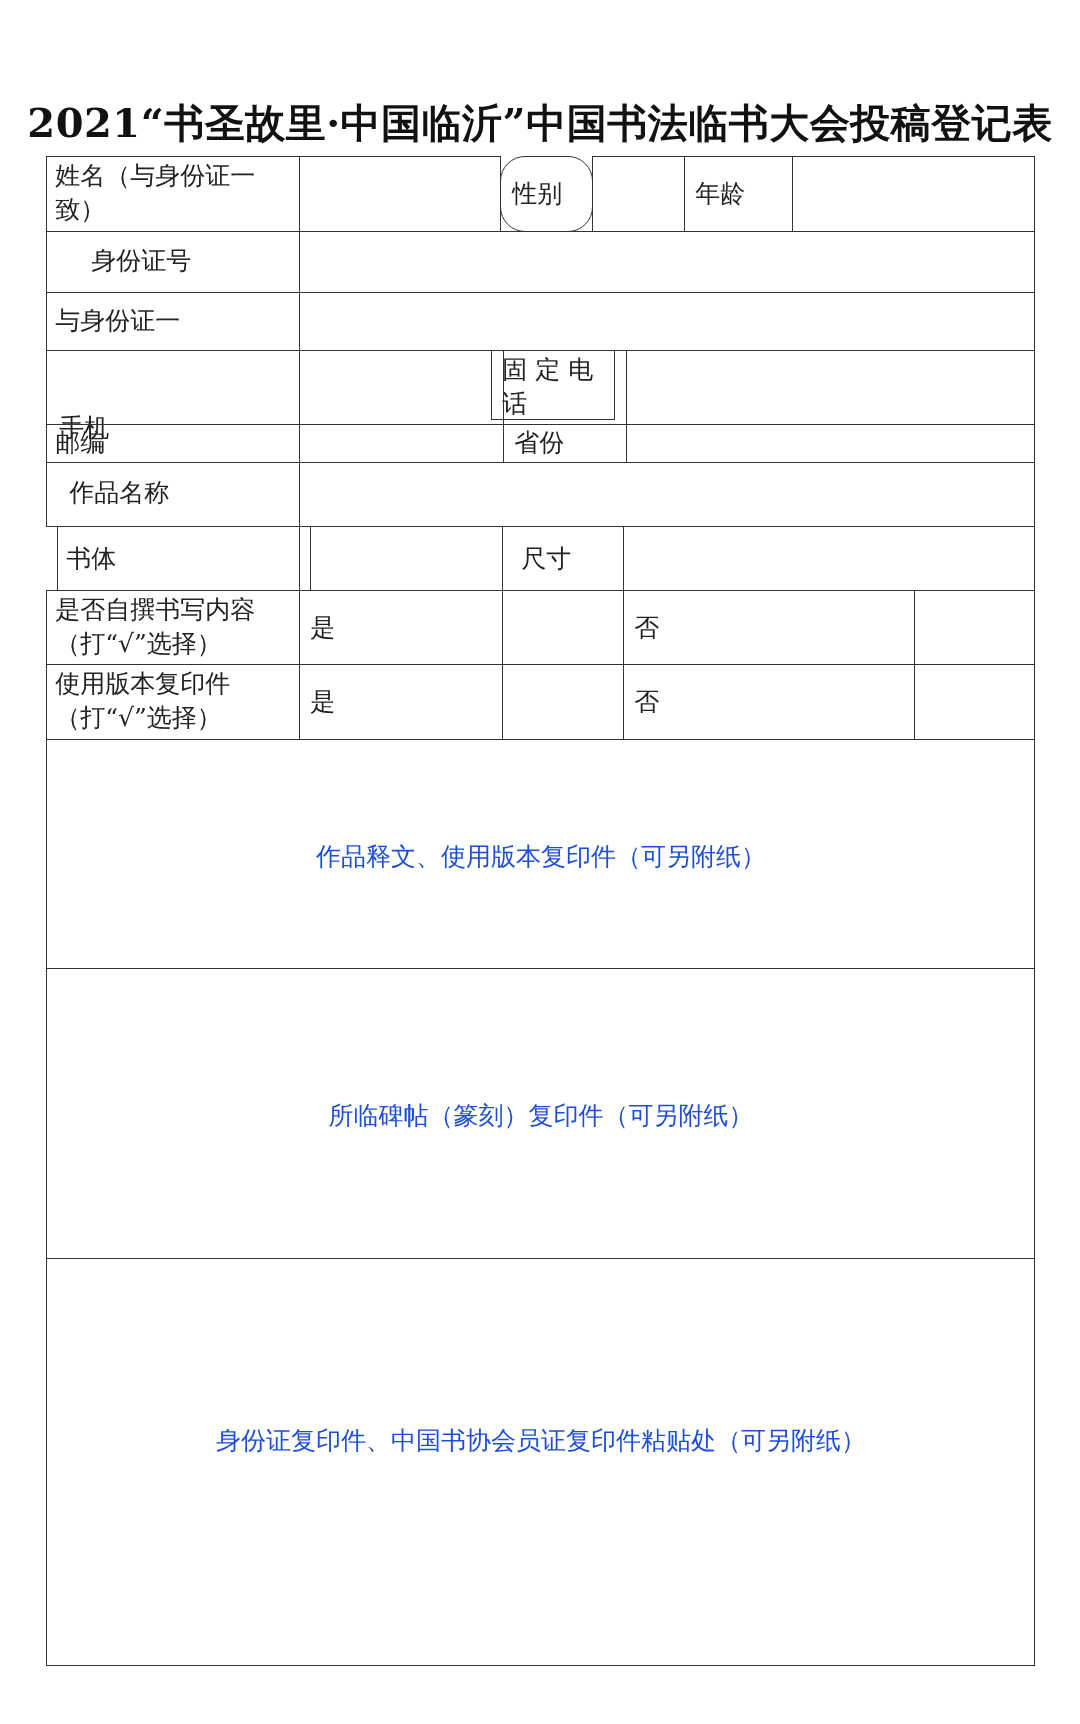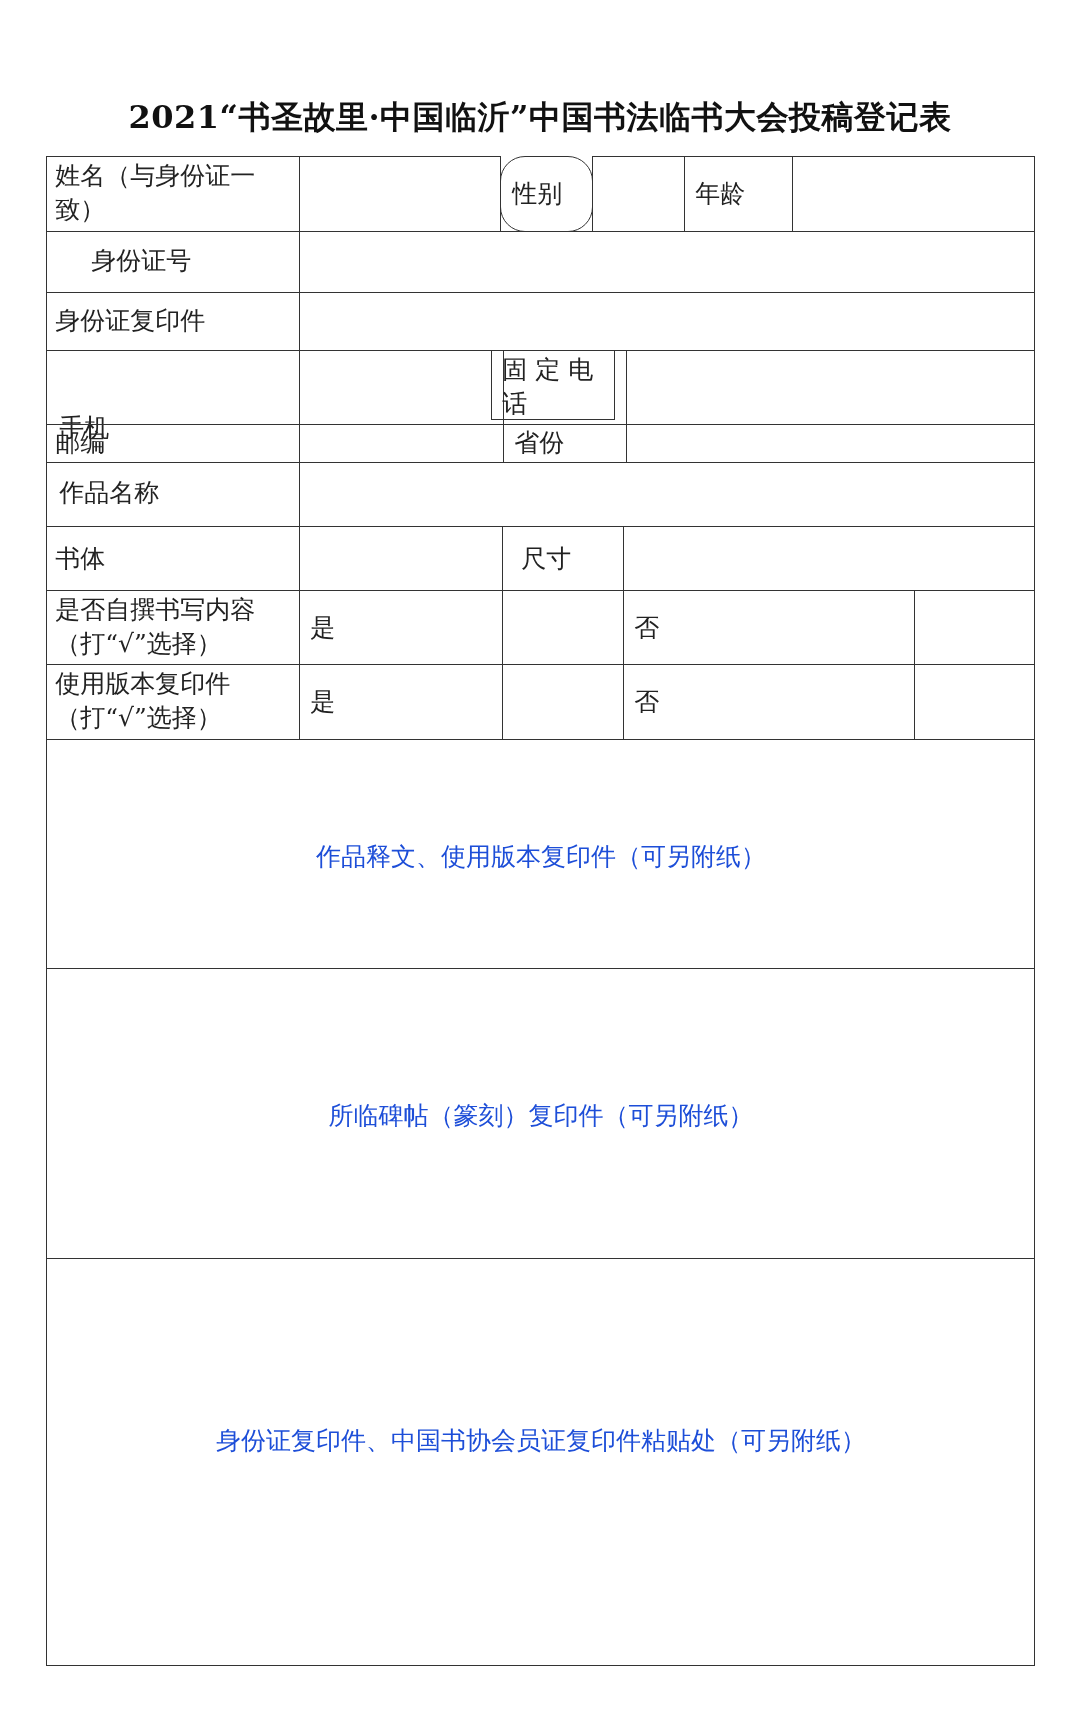--- a/index.html
+++ b/index.html
@@ -1,19 +1,19 @@
 <!DOCTYPE html>
 <html><head>
 <meta charset="utf-8">
 <style>
   html, body { margin:0; padding:0; }
   body { width:1080px; height:1724px; background:#ffffff; position:relative; overflow:hidden;
          font-family:"DejaVu Serif","Liberation Serif",serif; color:#1a1a1a; }
   .title { position:absolute; left:0; top:96px; width:1080px; text-align:center;
-           font-size:32px; font-weight:bold; letter-spacing:0.5px; white-space:nowrap; color:#111; }
+           font-size:40px; font-weight:bold; letter-spacing:0.5px; white-space:nowrap; color:#111; }
   .cell { position:absolute; box-sizing:border-box; border:1.5px solid #333; margin:-0.75px 0 0 -0.75px; }
   .lbl { position:absolute; font-size:25px; line-height:34px; color:#222; }
   .ctr { position:absolute; left:47px; width:988px; text-align:center; font-size:25px; color:#1d4ed8; }
 </style>
 </head>
 <body>
 
 <div class="title">2021“书圣故里·中国临沂”中国书法临书大会投稿登记表</div>
 
 <div class="cell" style="left:47px;top:157px;width:254px;height:76px;">
@@ -37,21 +37,21 @@
 </div>
 
 <div class="cell" style="left:47px;top:232px;width:254px;height:62px;">
   <div class="lbl" style="left:8px;top:12px;margin-left:36px;">身份证号</div>
 </div>
 <div class="cell" style="left:300px;top:232px;width:736px;height:62px;">
   <span></span>
 </div>
 
 <div class="cell" style="left:47px;top:293px;width:254px;height:59px;">
-  <div class="lbl" style="left:8px;top:11px;">身份证复印件</div>
+  <div class="lbl" style="left:8px;top:11px;">与身份证一</div>
 </div>
 <div class="cell" style="left:300px;top:293px;width:736px;height:59px;">
   <span></span>
 </div>
 
 <div class="cell" style="left:47px;top:351px;width:254px;height:75px;">
   <div class="lbl" style="left:12px;top:20px;margin-top:40px;">手机</div>
 </div>
 <div class="cell" style="left:300px;top:351px;width:205px;height:75px;">
   <span></span>
@@ -71,27 +71,27 @@
   <span></span>
 </div>
 <div class="cell" style="left:504px;top:425px;width:124px;height:39px;">
   <div class="lbl" style="left:10px;top:1px;">省份</div>
 </div>
 <div class="cell" style="left:627px;top:425px;width:409px;height:39px;">
   <span></span>
 </div>
 
 <div class="cell" style="left:47px;top:463px;width:254px;height:65px;">
-  <div class="lbl" style="left:12px;top:13px;">作品名称</div>
+  <div class="lbl" style="left:22px;top:13px;">作品名称</div>
 </div>
 <div class="cell" style="left:300px;top:463px;width:736px;height:65px;">
   <span></span>
 </div>
 
-<div class="cell" style="left:47px;top:527px;width:254px;height:65px;">
+<div class="cell" style="left:58px;top:527px;width:254px;height:65px;">
   <div class="lbl" style="left:8px;top:15px;">书体</div>
 </div>
 <div class="cell" style="left:300px;top:527px;width:204px;height:65px;">
   <span></span>
 </div>
 <div class="cell" style="left:503px;top:527px;width:122px;height:65px;">
   <div class="lbl" style="left:18px;top:15px;">尺寸</div>
 </div>
 <div class="cell" style="left:624px;top:527px;width:412px;height:65px;">
   <span></span>

